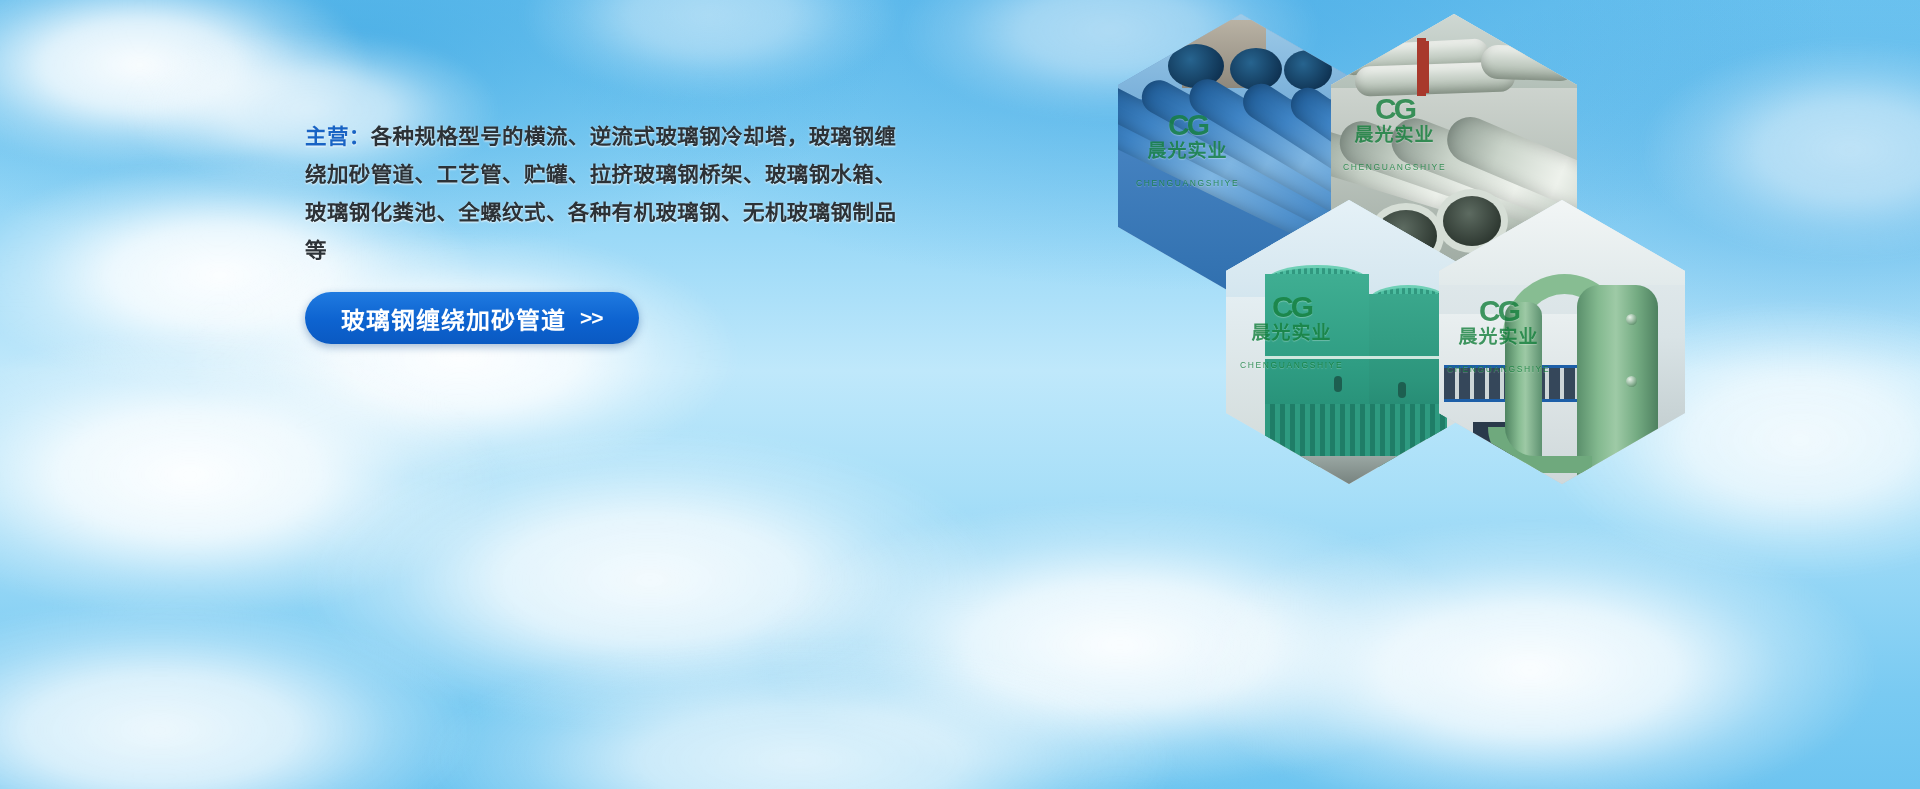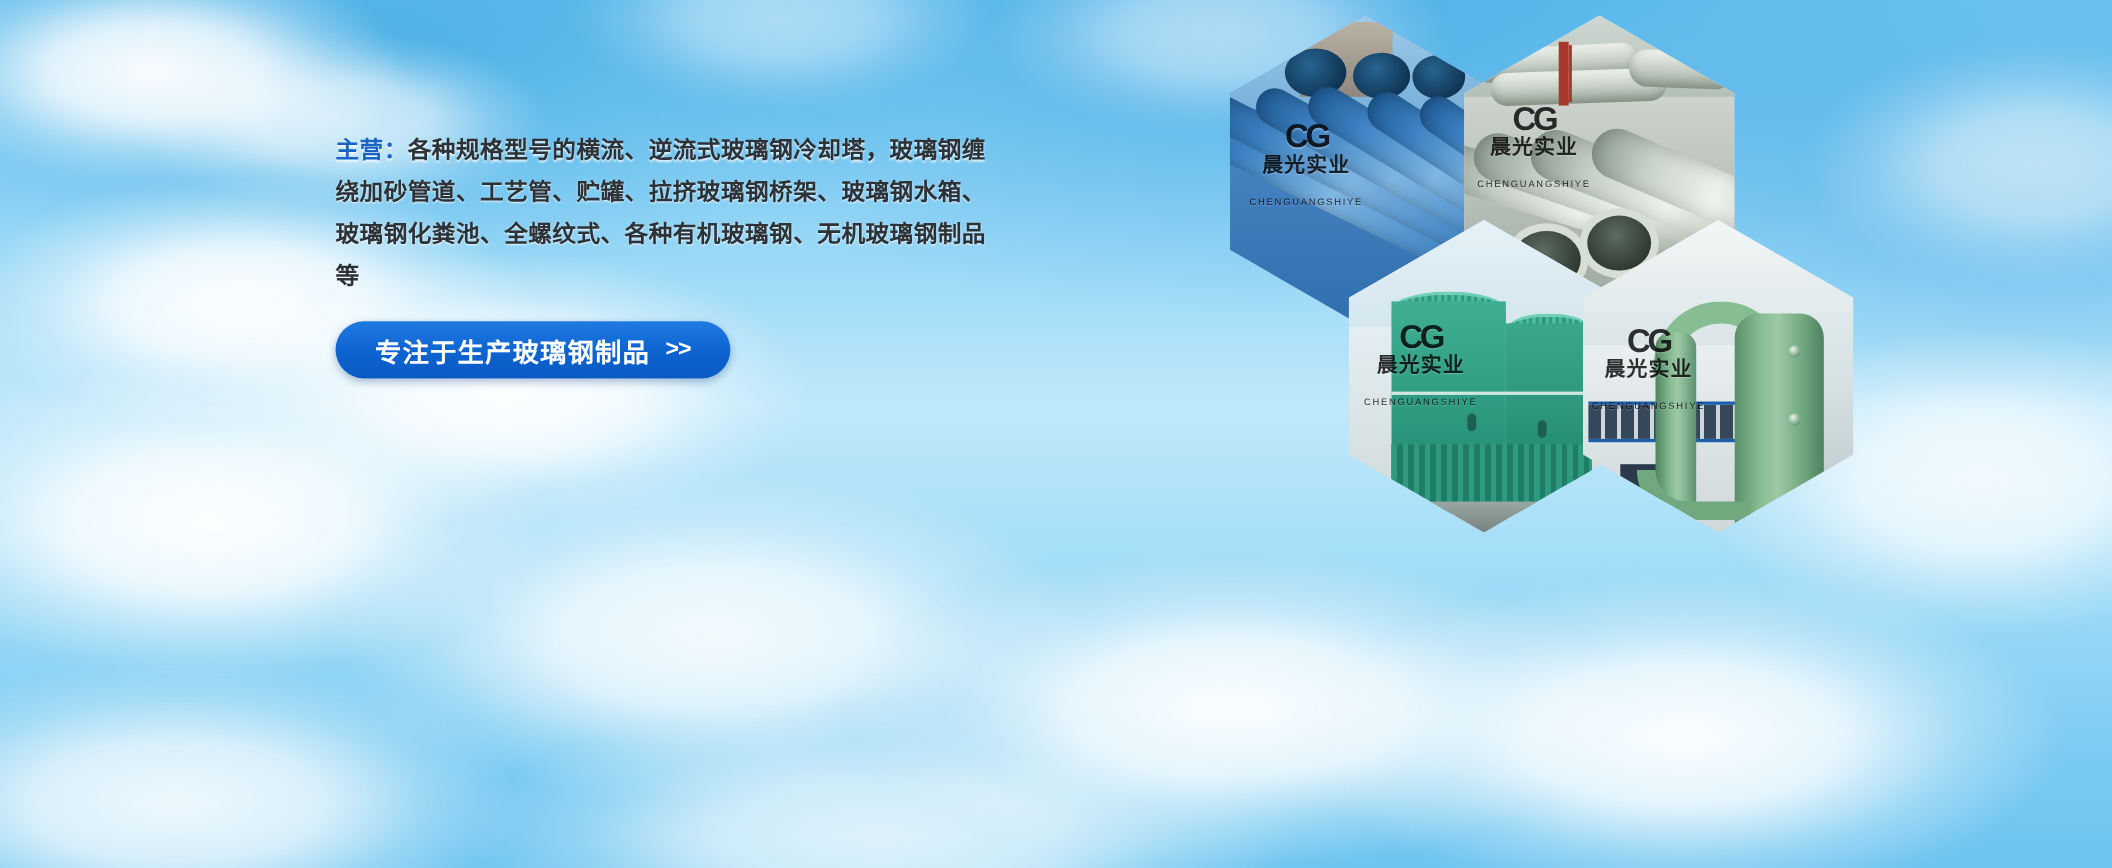--- a/index.html
+++ b/index.html
@@ -265,21 +265,21 @@
   .scrub .bolt {
     position:absolute; width:11px; height:11px; border-radius:50%;
     background:radial-gradient(circle at 35% 30%,#e9f3ea 0%,#6f9d7b 70%,#3f6a4c 100%);
   }
 
   
   .wm {
     position:absolute;
     z-index:3;
     text-align:center;
-    color:#000000;
+    color:#15803d;
     opacity:.80;
     pointer-events:none;
     line-height:1;
     text-shadow:0 1px 1px rgba(255,255,255,.35);
   }
   .wm .mark {
     font-size:30px; font-weight:bold; letter-spacing:-3px;
     display:block;
   }
   .wm .cn { display:block; font-size:19px; font-weight:bold; margin-top:1px; letter-spacing:1px; }
@@ -315,21 +315,21 @@
   </div>
 
   <div class="copy">
 
 
     <p class="blurb">
       <span class="lead">主营：</span><span>各种规格型号的横流、逆流式玻璃钢冷却塔，玻璃钢缠绕加砂管道、工艺管、贮罐、拉挤玻璃钢桥架、玻璃钢水箱、玻璃钢化粪池、全螺纹式、各种有机玻璃钢、无机玻璃钢制品等</span>
     </p>
 
     <a class="cta" href="#">
-      <span>专注于生产玻璃钢制品</span>
+      <span>玻璃钢缠绕加砂管道</span>
       <span class="arrows">&gt;&gt;</span>
     </a>
   </div>
 
   <div class="hexwrap">
 
     <div class="hex hex-a">
       <div class="scene pipes-blue">
         <div class="sky-strip"></div>
         <div class="bld"></div>

